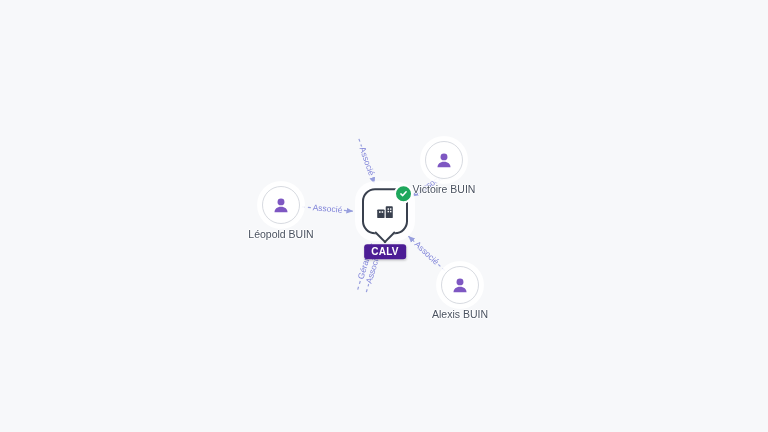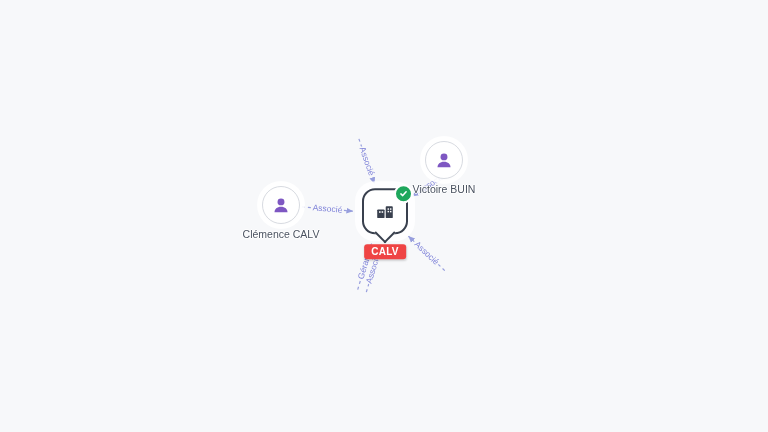--- a/index.html
+++ b/index.html
@@ -72,33 +72,42 @@
           <rect x="17.4" y="11.6" width="1.6" height="1.6"></rect>
         </g>
       </svg>
       <div class="pin-pointer"></div>
       <div class="check-badge" id="check-badge" style="background: rgb(31, 167, 92); display: flex;">
         <svg viewBox="0 0 12 12" width="9" height="9">
           <path d="M2.5 6.2 L5 8.5 L9.5 3.5" fill="none" stroke="#ffffff" stroke-width="2" stroke-linecap="round" stroke-linejoin="round"></path>
         </svg>
       </div>
     </div>
-    <div class="center-badge" id="center-badge" style="background: #ef4444; color: rgb(255, 255, 255);">CALV</div>
+    <div class="center-badge" id="center-badge" style="background: #4c1d95; color: rgb(255, 255, 255);">CALV</div>
   </div>
     <div class="person-node" style="left: 444px; top: 160px;">
       <div class="person-circle">
         <svg viewBox="0 0 24 24" width="22" height="22">
           <circle cx="12" cy="8.6" r="3.8" fill="#7e57c2"></circle>
           <path d="M12 13.8c-4.3 0-7.1 2.5-7.1 6.2h14.2c0-3.7-2.8-6.2-7.1-6.2z" fill="#7e57c2"></path>
         </svg>
       </div>
       <div class="node-label" style="color: rgb(74, 82, 96);">Victoire BUIN</div>
     </div>
     <div class="person-node" style="left: 281px; top: 205px;">
       <div class="person-circle">
         <svg viewBox="0 0 24 24" width="22" height="22">
           <circle cx="12" cy="8.6" r="3.8" fill="#7e57c2"></circle>
           <path d="M12 13.8c-4.3 0-7.1 2.5-7.1 6.2h14.2c0-3.7-2.8-6.2-7.1-6.2z" fill="#7e57c2"></path>
         </svg>
       </div>
-      <div class="node-label" style="color: rgb(74, 82, 96);">Clémence CALV</div>
+      <div class="node-label" style="color: rgb(74, 82, 96);">Léopold BUIN</div>
+    </div>
+    <div class="person-node" style="left: 460px; top: 285px;">
+      <div class="person-circle">
+        <svg viewBox="0 0 24 24" width="22" height="22">
+          <circle cx="12" cy="8.6" r="3.8" fill="#7e57c2"></circle>
+          <path d="M12 13.8c-4.3 0-7.1 2.5-7.1 6.2h14.2c0-3.7-2.8-6.2-7.1-6.2z" fill="#7e57c2"></path>
+        </svg>
+      </div>
+      <div class="node-label" style="color: rgb(74, 82, 96);">Alexis BUIN</div>
     </div>
   </div>
 
 </body></html>

